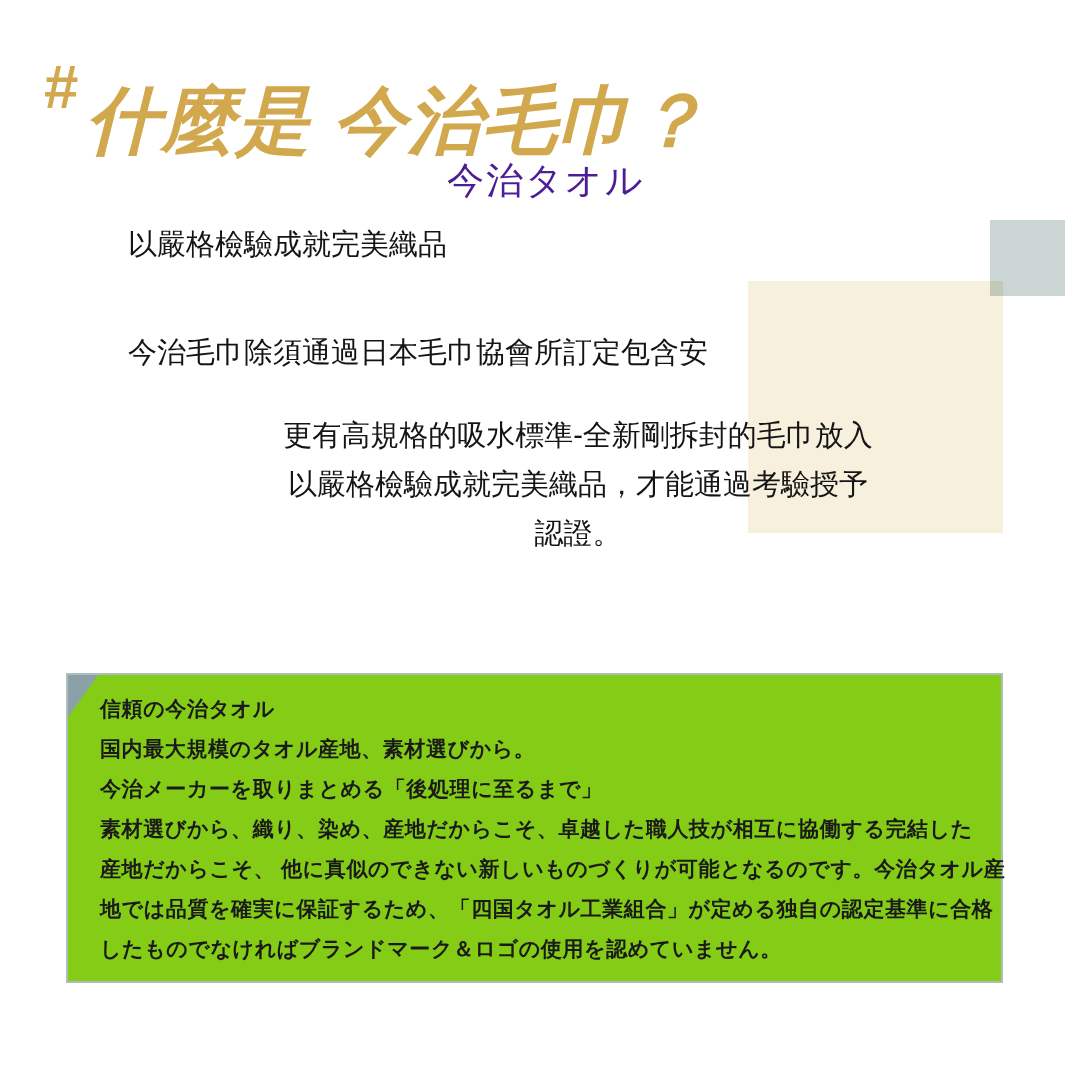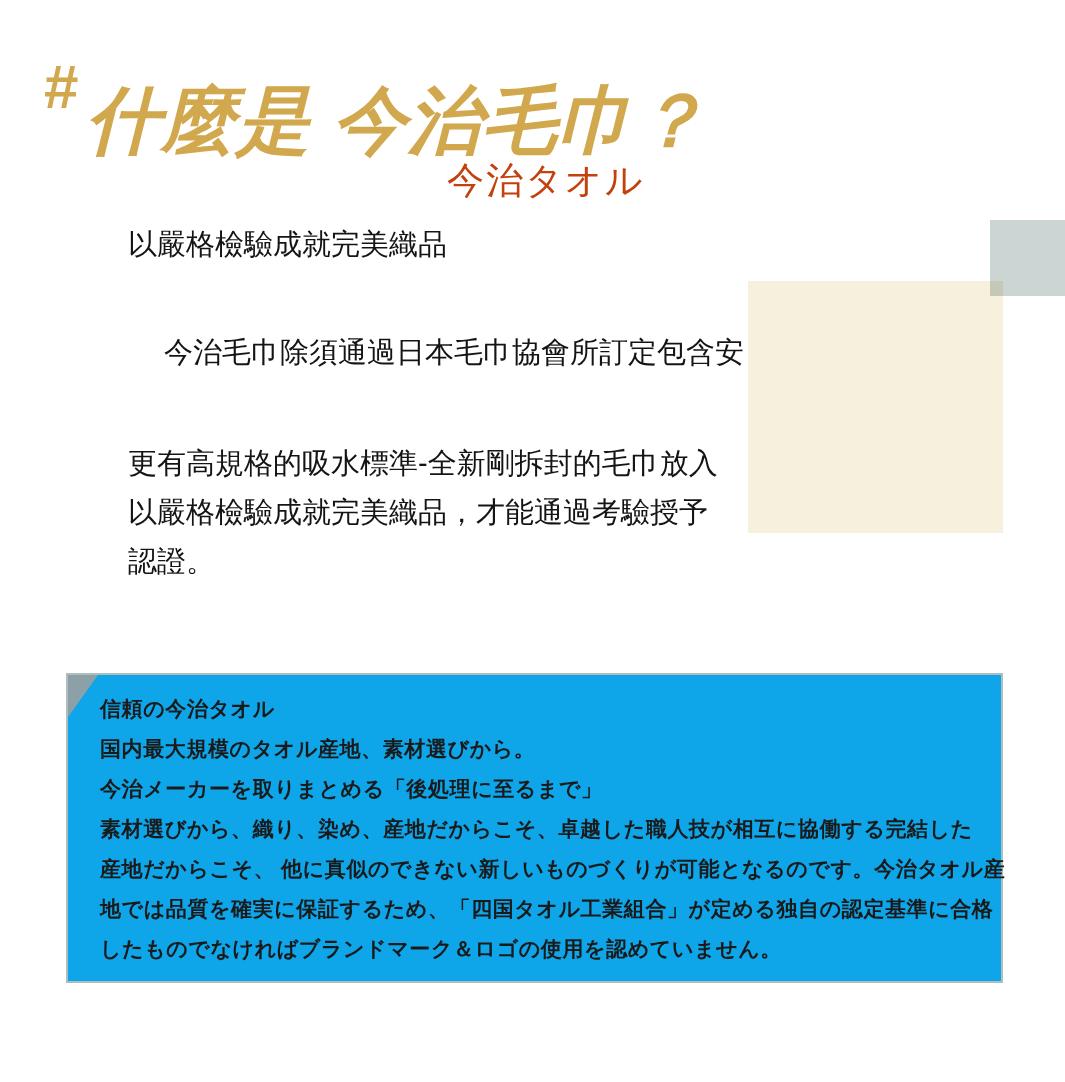--- a/index.html
+++ b/index.html
@@ -49,46 +49,46 @@
     white-space: nowrap;
     font-style: italic;
   }
   .subtitle {
     position: absolute;
     left: 447px; top: 156px;
     font-size: 37px;
     font-weight: 500;
     letter-spacing: 2px;
     font-family: "Liberation Serif", "DejaVu Serif", serif;
-    color: #c2410c;
+    color: #4c1d95;
     white-space: nowrap;
   }
 
   
   .content {
     position: absolute;
     left: 128px; top: 220px;
     width: 900px;
     font-size: 29px;
     line-height: 49px;
     color: var(--text, #141414);
   }
   .para { margin: 0; }
   .para .line { white-space: nowrap; }
-  .para-2 { margin-top: 59px; margin-left: 36px; }
-  .para-3 { margin-top: 62px; }
+  .para-2 { margin-top: 59px; }
+  .para-3 { margin-top: 34px; text-align: center; }
 
   
   .info-box {
     position: absolute;
     left: 66px; top: 673px;
     width: 937px; height: 310px;
     box-sizing: border-box;
     border: 2px solid var(--box-border, #AEBEBE);
-    background: #0ea5e9;
+    background: #84cc16;
   }
   .corner-triangle {
     position: absolute;
     left: 0; top: 0;
     width: 30px; height: 42px;
     background: var(--corner-triangle, #8CA1A7);
     clip-path: polygon(0 0, 100% 0, 0 100%);
   }
   .box-text {
     position: absolute;

